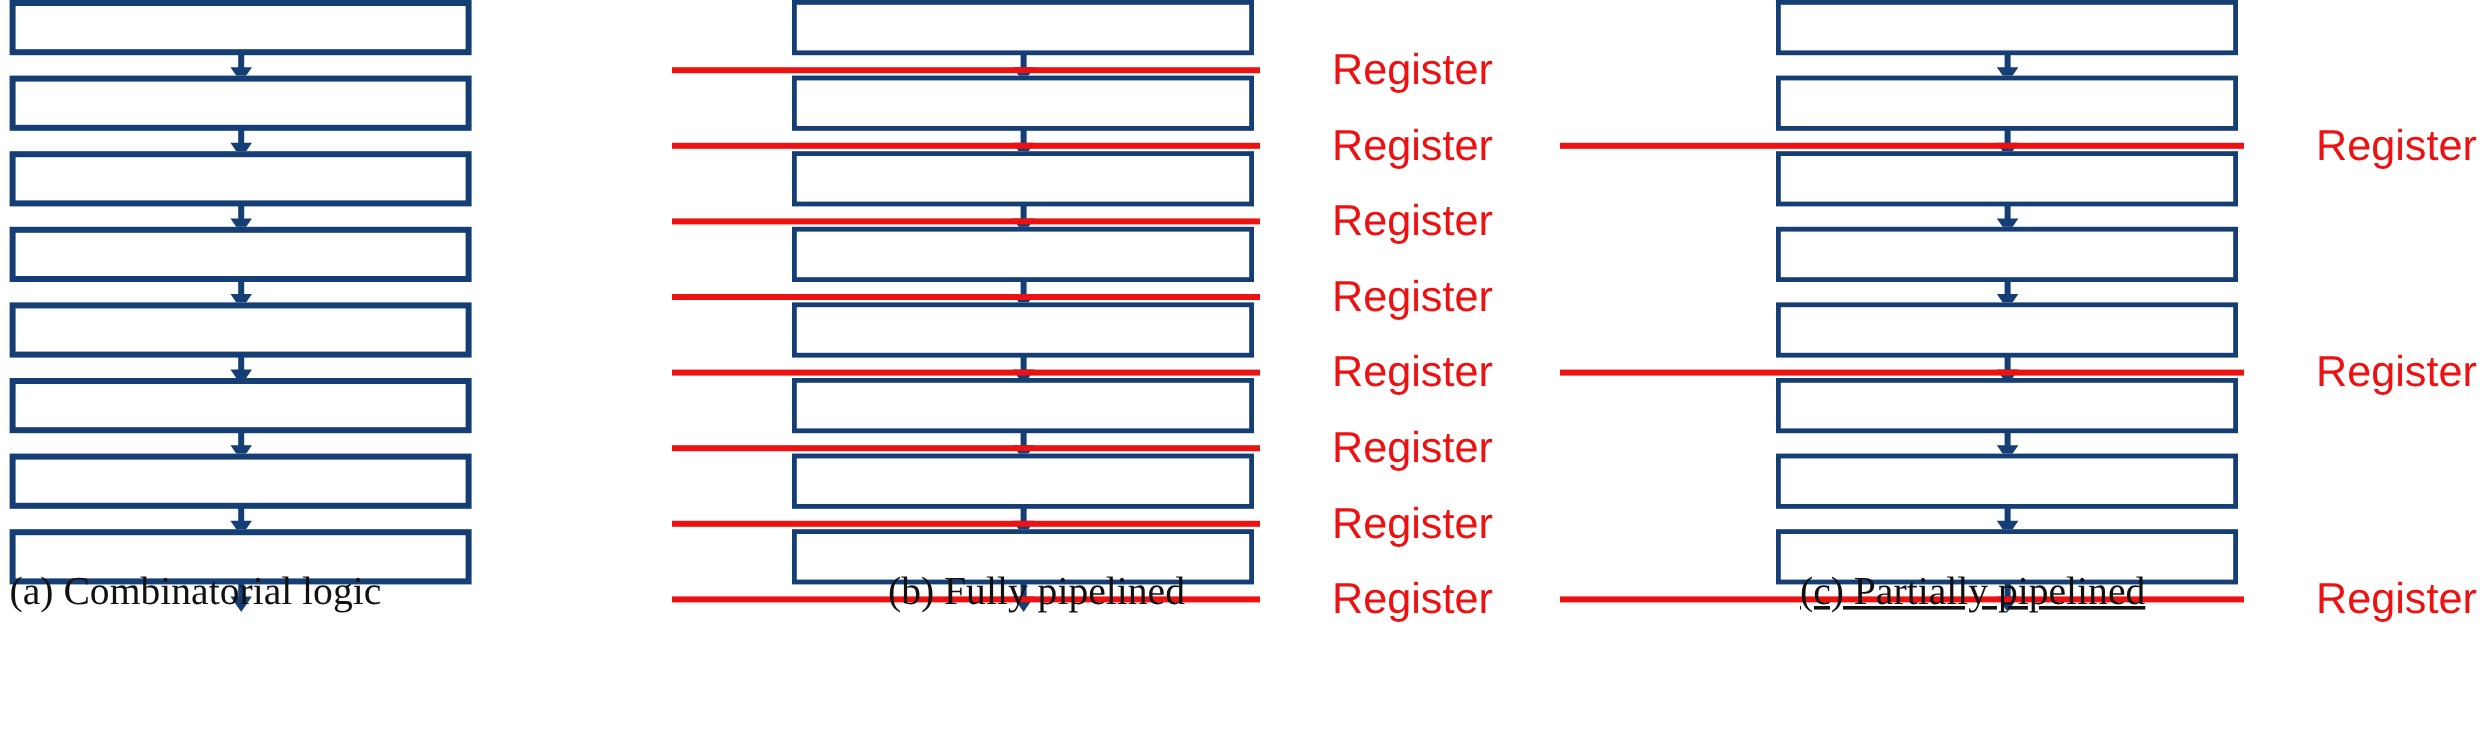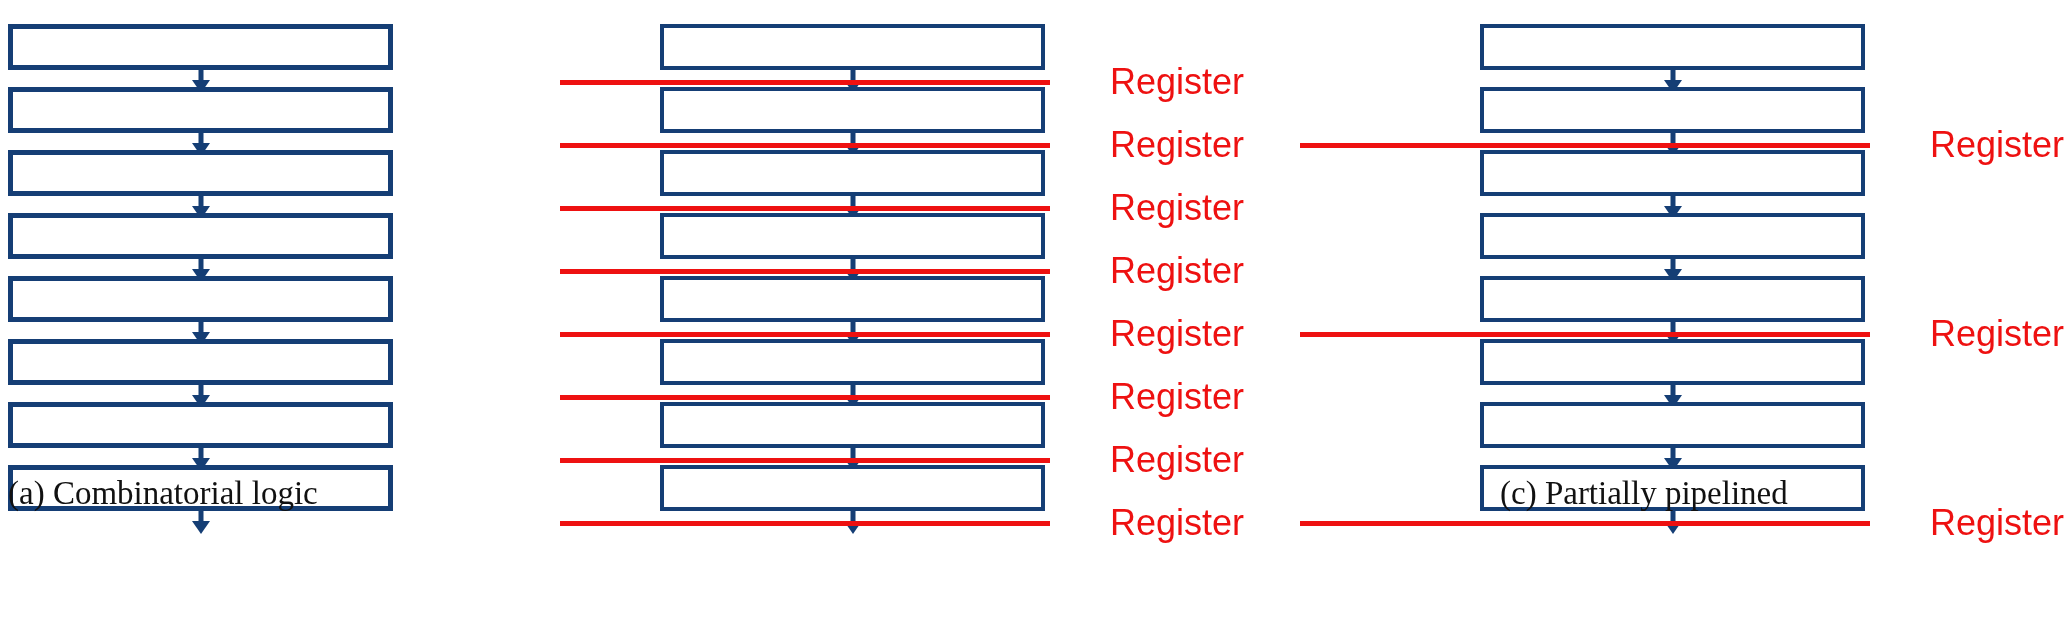--- a/index.html
+++ b/index.html
@@ -25,21 +25,21 @@
     position: absolute;
     top: 0;
     height: 540px;
   }
   #panel-a { left: 0px;    width: 560px; }
   #panel-b { left: 560px;  width: 740px; }
   #panel-c { left: 1300px; width: 767px; }
 
   .stage-stack {
     position: absolute;
-    top: 24px;
+    top: 0;
     text-align: right;
   }
   #panel-a .stage-stack { left: 8px;  width: 385px; }
   #panel-b .stage-stack { left: 100px; width: 385px; }
   #panel-c .stage-stack { left: 180px; width: 385px; }
 
   
   .stage-row {
     position: relative;
     height: 63px;
@@ -115,21 +115,21 @@
     position: absolute;
     bottom: 28px;
     font-family: "Liberation Serif", serif;
     font-size: 33px;
     color: #111111;
     white-space: nowrap;
     margin-top: 20px;
   }
   #caption-a { left: 8px; }
   #caption-b { left: 180px; }
-  #caption-c { left: 200px; }
+  #caption-c { left: 200px; text-decoration: underline; }
 </style>
 </head>
 <body>
 
 <div class="figure">
 
   <div class="panel" id="panel-a">
     <div class="stage-stack">
         <div class="stage-row">
           <div class="logic-block"></div>
@@ -259,20 +259,21 @@
         <div class="register-label" style="top: 229px;">Register</div>
         <div class="register-line" style="top: 308px;"></div>
         <div class="register-label" style="top: 292px;">Register</div>
         <div class="register-line" style="top: 371px;"></div>
         <div class="register-label" style="top: 355px;">Register</div>
         <div class="register-line" style="top: 434px;"></div>
         <div class="register-label" style="top: 418px;">Register</div>
         <div class="register-line" style="top: 497px;"></div>
         <div class="register-label" style="top: 481px;">Register</div>
       </div>
+    <div class="caption" id="caption-b">(b) Fully pipelined</div>
   </div>
 
   <div class="panel" id="panel-c">
     <div class="stage-stack">
         <div class="stage-row">
           <div class="logic-block"></div>
           <div class="flow-arrow">
             <div class="shaft"></div>
             <div class="head"></div>
           </div>

